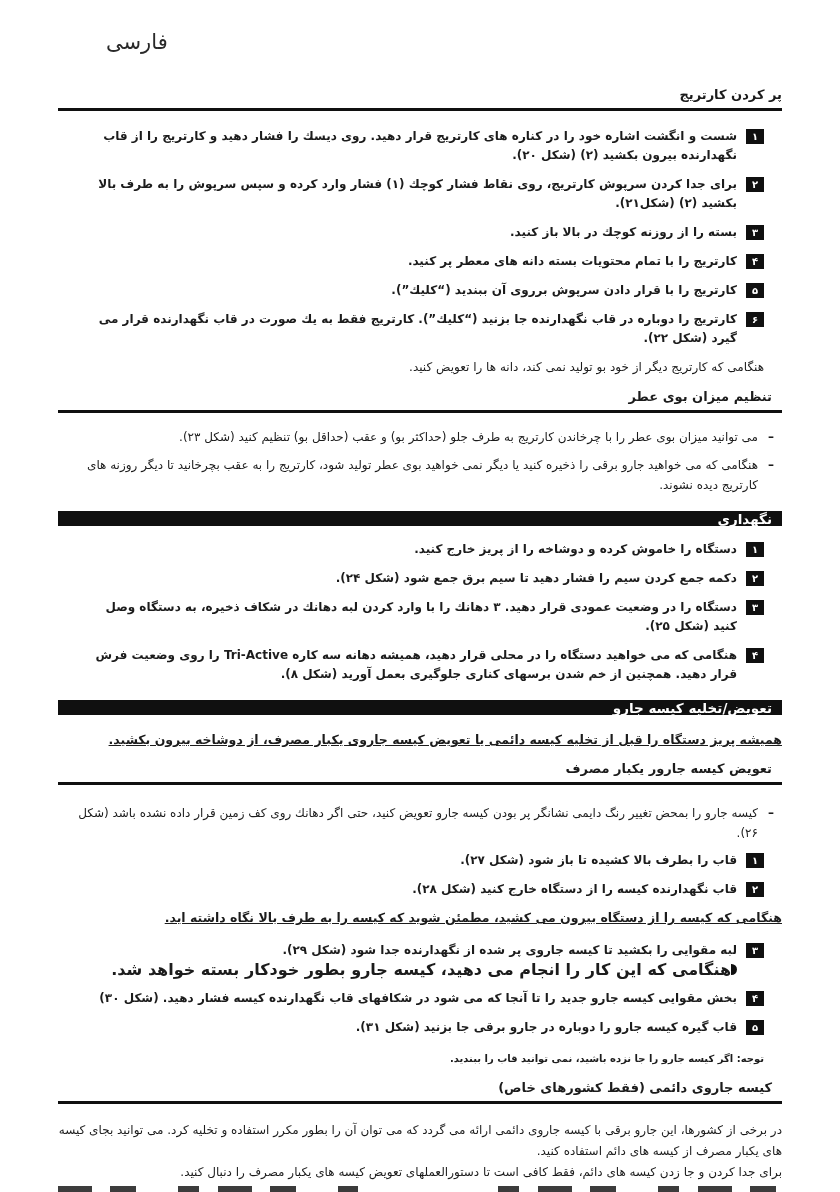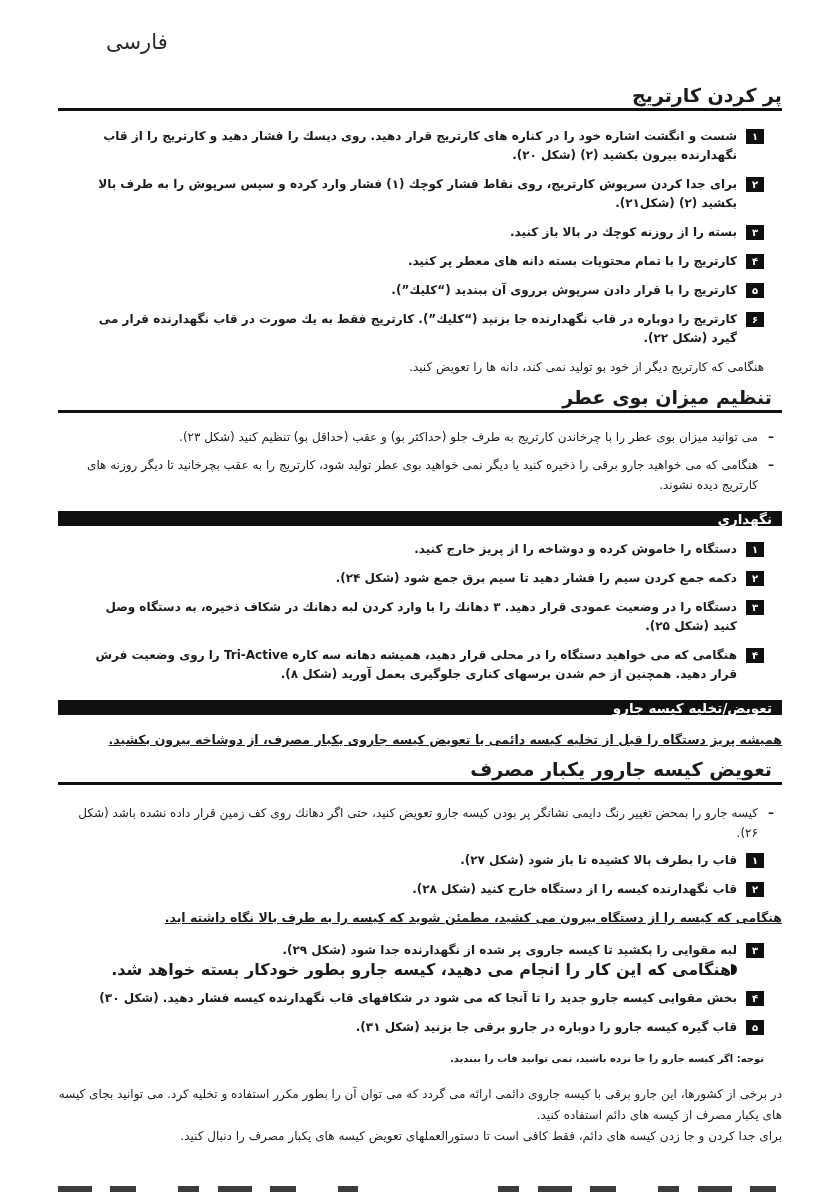--- a/index.html
+++ b/index.html
@@ -12,21 +12,21 @@
   .lang-label{
     position:absolute;left:106px;top:30px;
     font-size:21px;color:#2a2a2a;direction:rtl;
   }
   .content{
     position:absolute;left:58px;right:58px;top:0;
     direction:rtl;text-align:right;
   }
   
   .rule-header{
-    font-size:19px;font-weight:bold;line-height:16px;
+    font-size:13px;font-weight:bold;line-height:16px;
     padding-bottom:5px;border-bottom:3px solid #101010;
   }
   .rule-header.inset{padding-right:10px;}
   .h-main{margin-top:87px;}
   
   .banner{
     margin-top:16px;height:15px;background:#101010;color:#ffffff;
     font-size:13.5px;font-weight:bold;
     display:flex;align-items:center;padding:0 10px;box-sizing:border-box;
   }
@@ -197,20 +197,21 @@
       <span class="badge">۴</span>
       <span class="step-text">بخش مقوایی کیسه جارو جدید را تا آنجا که می شود در شکافهای قاب نگهدارنده کیسه فشار دهید. (شکل ۳۰)</span>
     </div>
     <div class="step">
       <span class="badge">۵</span>
       <span class="step-text">قاب گیره کیسه جارو را دوباره در جارو برقی جا بزنید (شکل ۳۱).</span>
     </div>
   </div>
   <div class="note-line">توجه: اگر کیسه جارو را جا نزده باشید، نمی توانید قاب را ببندید.</div>
 
+  <div class="rule-header inset" style="margin-top:12px;">کیسه جاروی دائمی (فقط کشورهای خاص)</div>
   <div class="paragraphs">
     <div>در برخی از کشورها، این جارو برقی با کیسه جاروی دائمی ارائه می گردد که می توان آن را بطور مکرر استفاده و تخلیه کرد. می توانید بجای کیسه های یکبار مصرف از کیسه های دائم استفاده کنید.</div>
     <div>برای جدا کردن و جا زدن کیسه های دائم، فقط کافی است تا دستورالعملهای تعویض کیسه های یکبار مصرف را دنبال کنید.</div>
   </div>
 
 </div>
 
 <div class="clipped-strip">
     <span class="gap"></span>
   </div>

